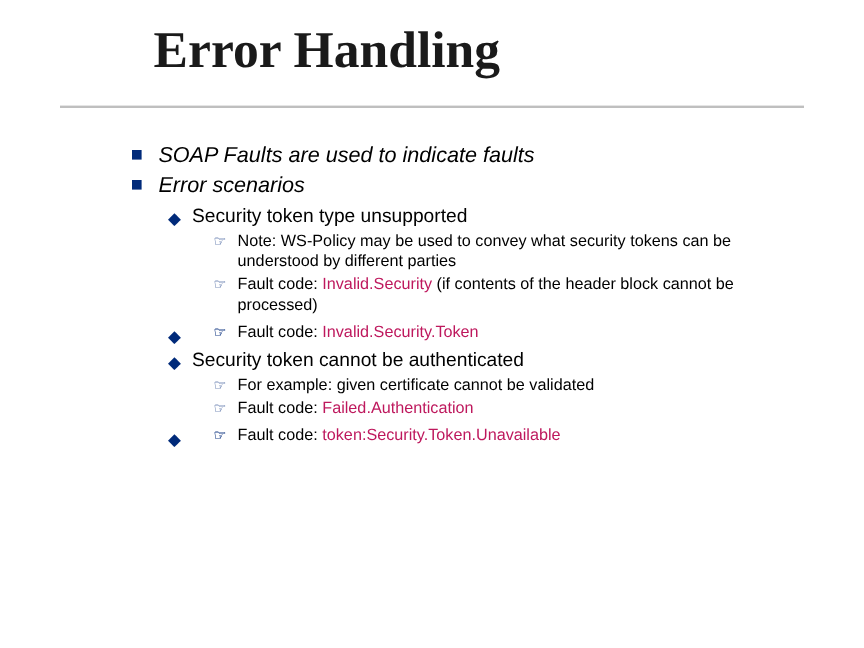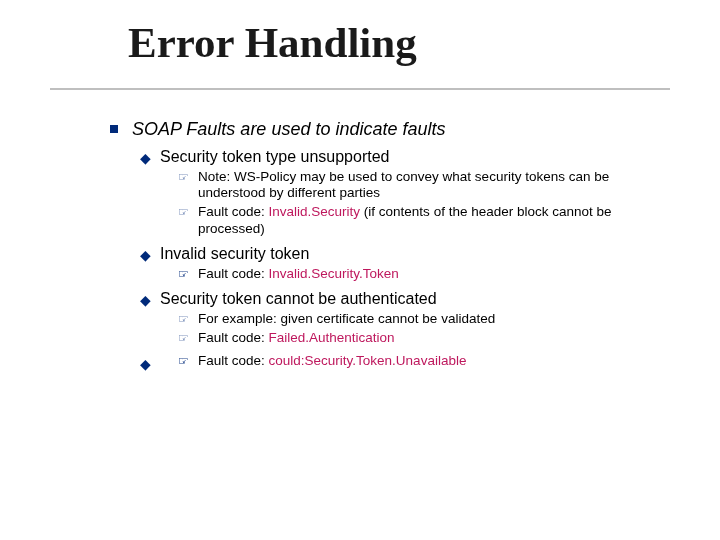--- a/index.html
+++ b/index.html
@@ -63,37 +63,40 @@
 
   <div class="title">Error Handling</div>
   <div class="rule"></div>
 
   <div class="body">
 
     <div class="lvl1">
       <span class="b1"></span>
       <span>SOAP Faults are used to indicate faults</span>
     </div>
+    <div class="lvl1">
+      <span class="b1"></span>
+      <span>Error scenarios</span>
+    </div>
 
     <div class="lvl2">
       <span class="b2">◆</span>
       <span>Security token type unsupported</span>
     </div>
     <div class="lvl3">
       <span class="b3">☞</span>
       <span>Note: WS-Policy may be used to convey what security tokens can be understood by different parties</span>
     </div>
     <div class="lvl3">
       <span class="b3">☞</span>
       <span class="inline">Fault code: </span><span class="inline fcode">Invalid.Security</span><span class="inline"> (if contents of the header block cannot be processed)</span>
     </div>
 
     <div class="lvl2">
       <span class="b2">◆</span>
-      <span>Invalid security token</span>
     </div>
     <div class="lvl3">
       <span class="b3">☞</span>
     </div>
     <div class="lvl3">
       <span class="b3">☞</span>
       <span class="inline">Fault code: </span><span class="inline fcode">Invalid.Security.Token</span><span class="inline"></span>
     </div>
 
     <div class="lvl2">
@@ -110,17 +113,17 @@
     </div>
 
     <div class="lvl2">
       <span class="b2">◆</span>
     </div>
     <div class="lvl3">
       <span class="b3">☞</span>
     </div>
     <div class="lvl3">
       <span class="b3">☞</span>
-      <span class="inline">Fault code: </span><span class="inline fcode">could:Security.Token.Unavailable</span><span class="inline"></span>
+      <span class="inline">Fault code: </span><span class="inline fcode">token:Security.Token.Unavailable</span><span class="inline"></span>
     </div>
 
   </div>
 </div>
 
 </body></html>

